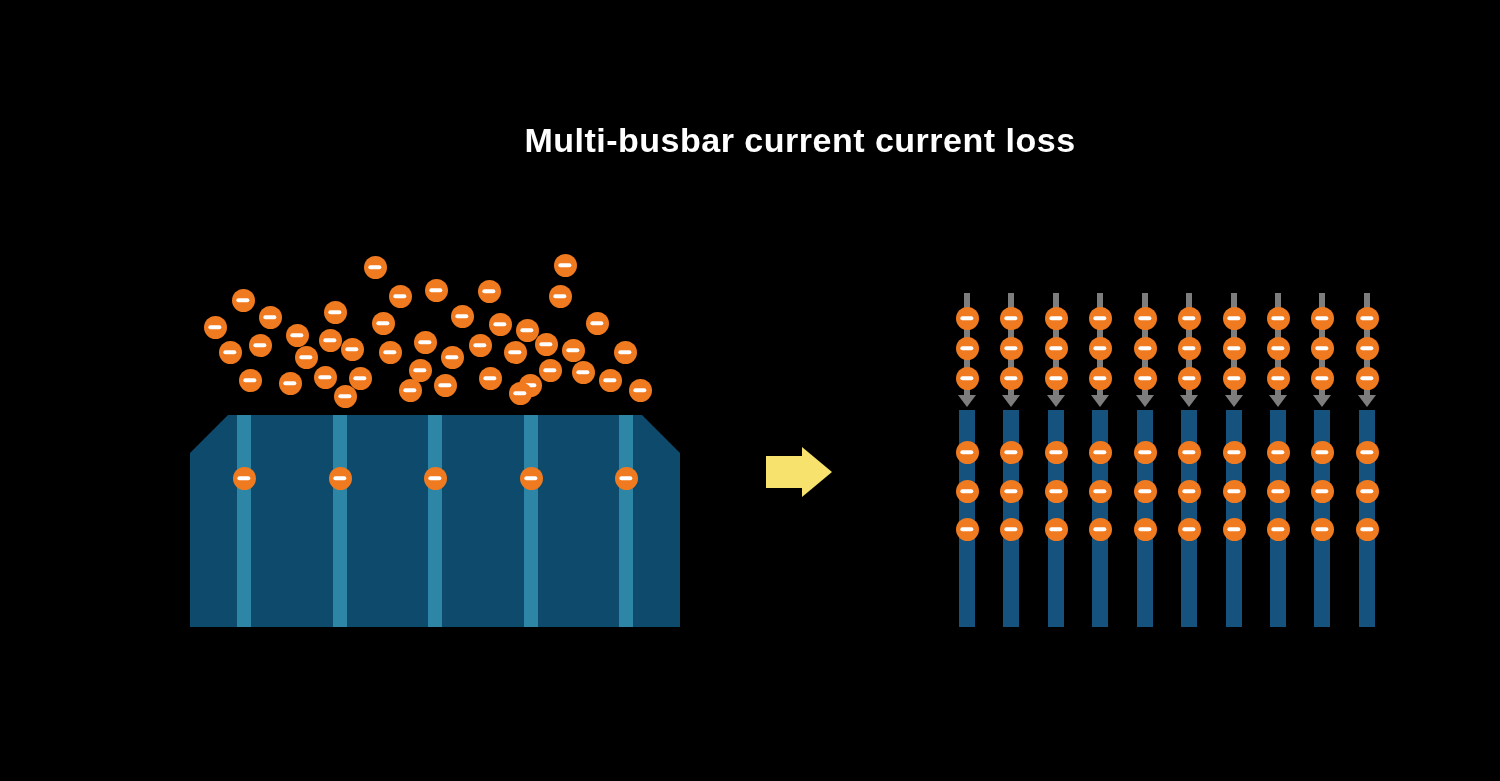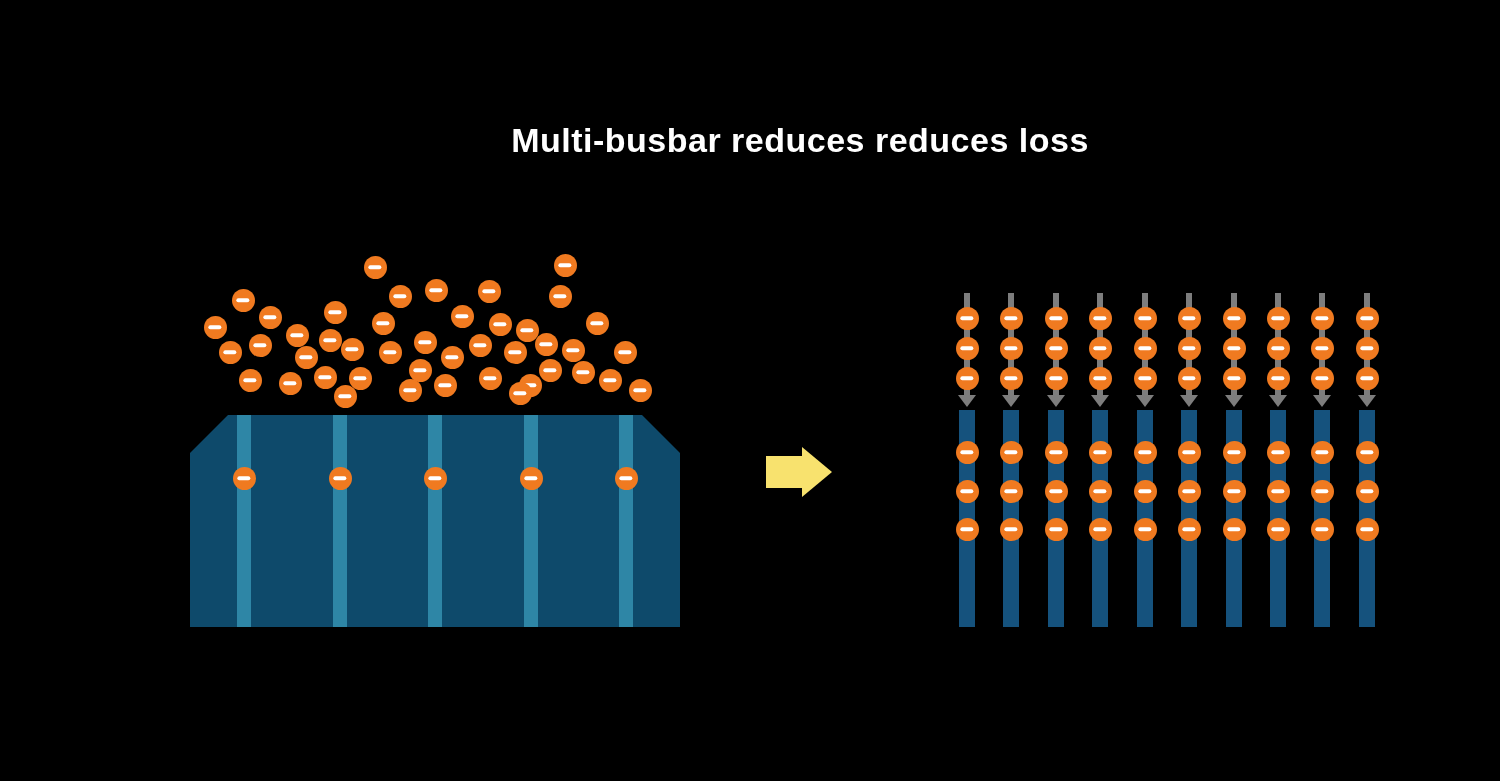--- a/index.html
+++ b/index.html
@@ -22,21 +22,21 @@
     white-space: nowrap;
     font-weight: bold;
     font-size: 34px;
     letter-spacing: 0.5px;
   }
 </style>
 </head>
 <body>
 
 <div class="stage" style="background: rgb(0, 0, 0);">
-  <div class="title" style="color: rgb(255, 255, 255);">Multi-busbar reduces reduces loss</div>
+  <div class="title" style="color: rgb(255, 255, 255);">Multi-busbar current current loss</div>
 <div style="position: absolute; left: 190px; top: 415px; width: 490px; height: 212px; background: rgb(14, 74, 107); overflow: hidden; clip-path: polygon(38px 0px, 452px 0px, 100% 38px, 100% 100%, 0px 100%, 0px 38px);">
       <div style="position: absolute; left: 47px; top: 0px; width: 14px; height: 100%; background: rgb(46, 134, 166);"></div>
       <div style="position: absolute; left: 143px; top: 0px; width: 14px; height: 100%; background: rgb(46, 134, 166);"></div>
       <div style="position: absolute; left: 238px; top: 0px; width: 14px; height: 100%; background: rgb(46, 134, 166);"></div>
       <div style="position: absolute; left: 334px; top: 0px; width: 14px; height: 100%; background: rgb(46, 134, 166);"></div>
       <div style="position: absolute; left: 429px; top: 0px; width: 14px; height: 100%; background: rgb(46, 134, 166);"></div>
     </div>
     <div style="position: absolute; left: 232.5px; top: 466.5px; width: 23px; height: 23px; background: rgb(240, 122, 32); border-radius: 50%;">
       <div style="position: absolute; left: 50%; top: 50%; transform: translate(-50%, -50%); width: 58%; height: 3.5px; background: rgb(255, 255, 255); border-radius: 2px;"></div>
     </div>

